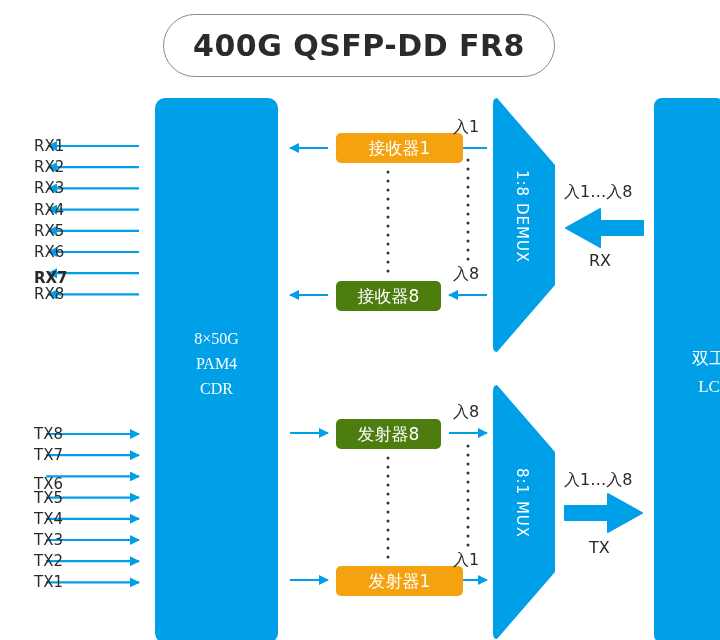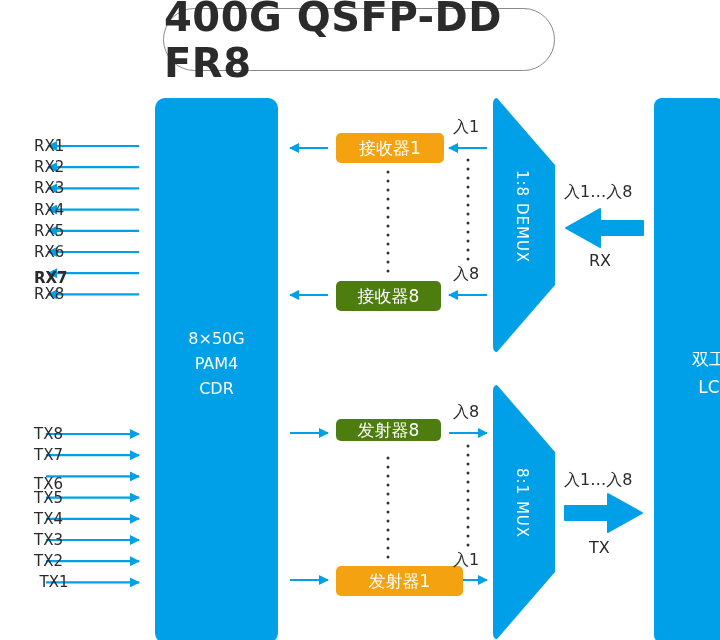--- a/index.html
+++ b/index.html
@@ -1,28 +1,28 @@
 <!DOCTYPE html>
 <html><head>
 <meta charset="utf-8">
 <style>
   html, body { margin: 0; padding: 0; }
   body { width: 720px; height: 640px; background: #ffffff; overflow: hidden; position: relative;
          font-family: "DejaVu Sans", "Liberation Sans", sans-serif; }
   #diagram { position: absolute; left: 0; top: 0; }
-  .title-pill { position: absolute; left: 163px; top: 8px; width: 392px; height: 63px;
+  .title-pill { position: absolute; left: 163px; top: 14px; width: 392px; height: 63px;
     border: 1.3px solid #8a8a8a; border-radius: 32px; box-sizing: border-box;
     display: flex; align-items: center; justify-content: center;
-    font-size: 40px; font-weight: bold; color: #2b2b2b; letter-spacing: 0.5px; }
+    font-size: 30px; font-weight: bold; color: #2b2b2b; letter-spacing: 0.5px; }
   .port-label { position: absolute; left: 0; width: 40px; font-size: 15px; color: #2a2a2a; line-height: 18px; padding-left: 34px; }
   .box { position: absolute; color: #ffffff; font-size: 17px; border-radius: 5px;
     display: flex; align-items: center; justify-content: center; }
   .orange { background: #f4a20f; }
   .purple { background: #4d7c0f; }
-  .blk-text { position: absolute; color: #ffffff; font-size: 16px; text-align: center; line-height: 25px; }
+  .blk-text { position: absolute; color: #ffffff; font-size: 16px; text-align: center; line-height: 25px; font-family: Liberation Serif, serif; }
   .lam { position: absolute; font-size: 16px; color: #2a2a2a; }
   .vert { position: absolute; color: #ffffff; font-size: 15px; letter-spacing: 1px;
     writing-mode: vertical-rl; white-space: nowrap; }
   .big-label { position: absolute; font-size: 16px; color: #2a2a2a; }
 </style>
 </head>
 <body>
 
 <svg id="diagram" width="720" height="640" viewBox="0 0 720 640">
   <defs>
@@ -94,35 +94,35 @@
     <div class="port-label" style="top: 285.4px;">RX8</div>
   </div>
 <div id="tx-labels">
     <div class="port-label" style="top: 425px;">TX8</div>
     <div class="port-label" style="top: 446.2px;">TX7</div>
     <div class="port-label" style="top: 475px;">TX6</div>
     <div class="port-label" style="top: 488.6px;">TX5</div>
     <div class="port-label" style="top: 509.8px;">TX4</div>
     <div class="port-label" style="top: 531px;">TX3</div>
     <div class="port-label" style="top: 552.2px;">TX2</div>
-    <div class="port-label" style="top: 573.4px; text-align: center;">TX1</div>
+    <div class="port-label" style="top: 573.4px;">TX1</div>
   </div>
 
 <div class="blk-text" style="left:155px; top:326px; width:123px;">
   <div>8×50G</div>
   <div>PAM4</div>
   <div>CDR</div>
 </div>
 
-<div class="box orange" style="left:336px; top:133px; width:108px; height:30px;">接收器1</div>
+<div class="box orange" style="left:336px; top:133px; width:127px; height:30px;">接收器1</div>
 <div class="box purple" style="left:336px; top:281px; width:105px; height:30px;">接收器8</div>
 <div class="lam" style="left:453px; top:117px;">入1</div>
 <div class="lam" style="left:453px; top:264px;">入8</div>
 
-<div class="box purple" style="left:336px; top:419px; width:105px; height:22px;">发射器8</div>
+<div class="box purple" style="left:336px; top:419px; width:105px; height:30px;">发射器8</div>
 <div class="box orange" style="left:336px; top:566px; width:127px; height:30px;">发射器1</div>
 <div class="lam" style="left:453px; top:402px;">入8</div>
 <div class="lam" style="left:453px; top:550px;">入1</div>
 
 <div class="vert" style="left:513px; top:170px;">1:8 DEMUX</div>
 <div class="vert" style="left:513px; top:468px;">8:1 MUX</div>
 
 <div class="big-label" style="left:564px; top:182px;">入1…入8</div>
 <div class="big-label" style="left:589px; top:251px;">RX</div>
 <div class="big-label" style="left:564px; top:470px;">入1…入8</div>

